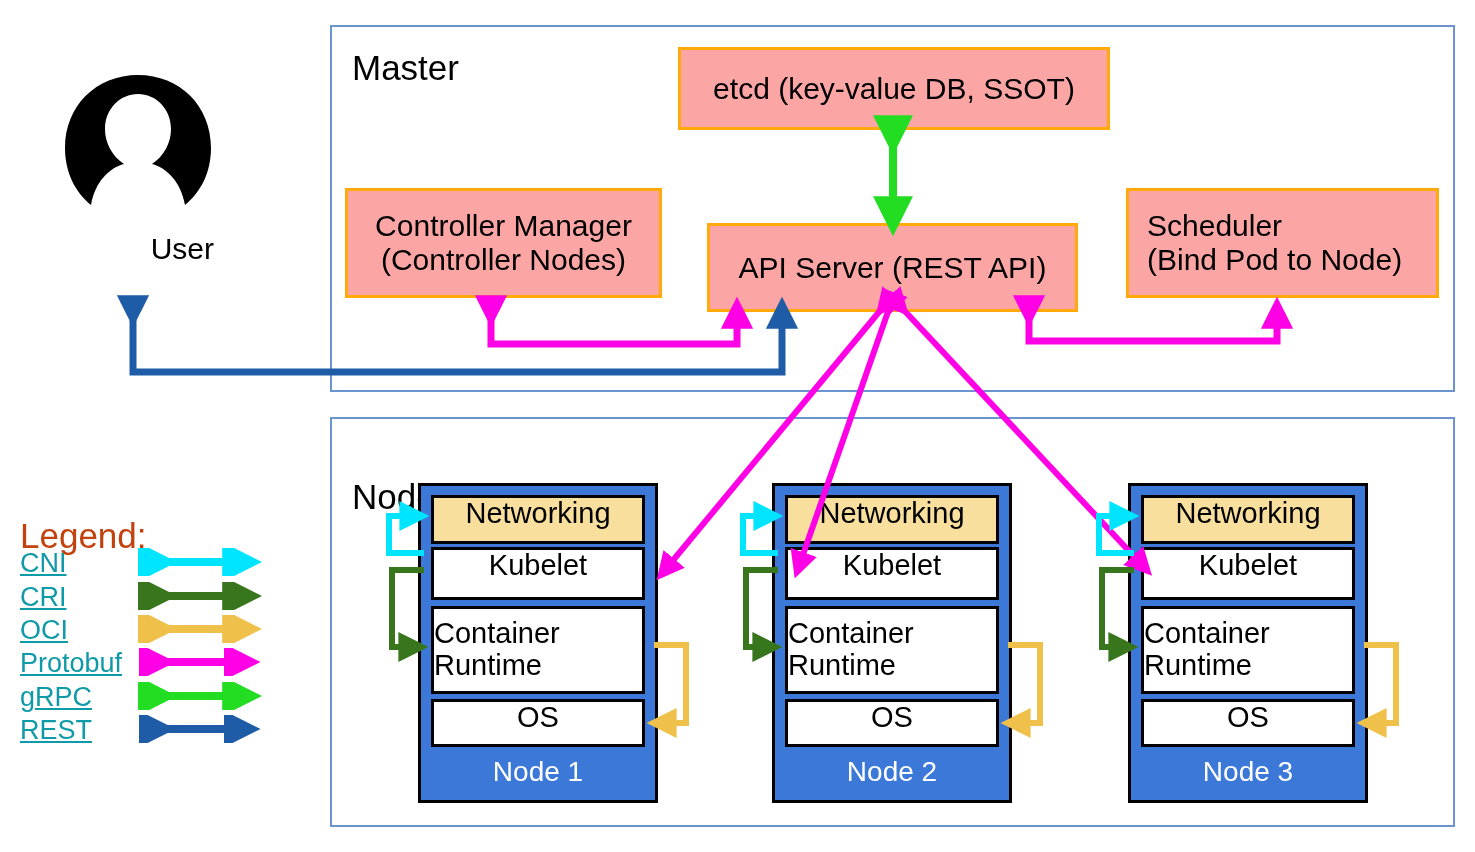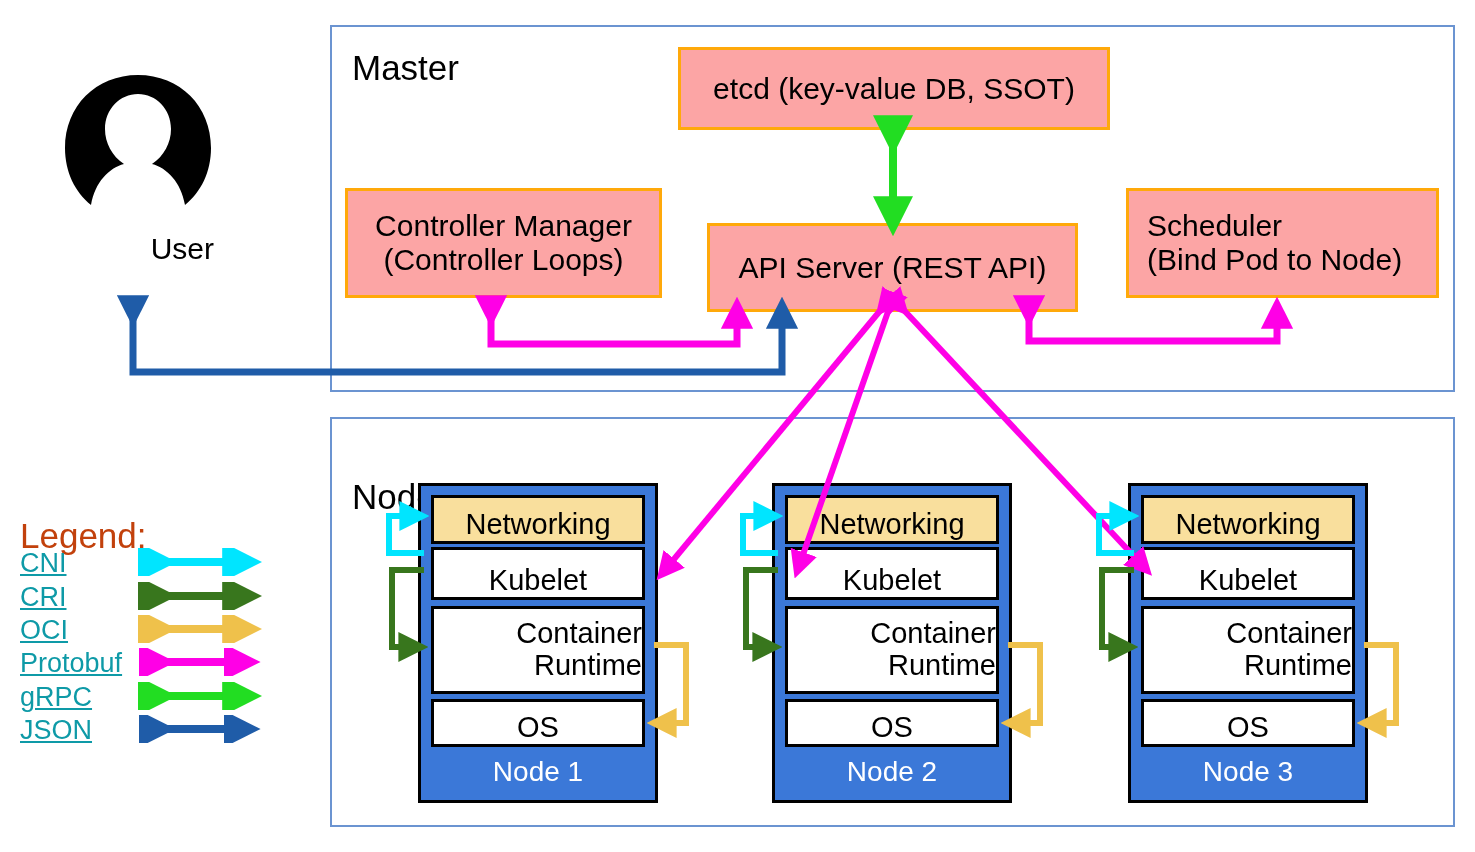--- a/index.html
+++ b/index.html
@@ -65,21 +65,21 @@
     box-sizing: border-box;
   }
   .node-inner {
     position: absolute;
     left: 10px;
     right: 10px;
     border: 3px solid #000000;
     background: #ffffff;
     box-sizing: border-box;
     display: flex;
-    align-items: flex-end;
+    align-items: flex-start;
     justify-content: center;
     text-align: center;
     font-size: 29px;
     color: #000000;
     line-height: 1.1;
   }
   .node-inner.amber { background: #F9DF9D; }
   .node-name {
     position: absolute;
     left: 0; right: 0;
@@ -130,21 +130,21 @@
 
   <div class="frame" style="left:330px; top:25px; width:1125px; height:367px;"></div>
   <div class="frame-label" style="left:352px; top:48px;">Master</div>
 
   <div class="obox" style="left:678px; top:47px; width:432px; height:83px;">
     <span>etcd (key-value DB, SSOT)</span>
   </div>
 
   <div class="obox" style="left:345px; top:188px; width:317px; height:110px; flex-direction:column;">
     <span>Controller Manager</span>
-    <span>(Controller Loops)</span>
+    <span>(Controller Nodes)</span>
   </div>
 
   <div class="obox" style="left:707px; top:223px; width:371px; height:89px;">
     <span>API Server (REST API)</span>
   </div>
 
   <div class="obox" style="left:1126px; top:188px; width:313px; height:110px; flex-direction:column; align-items:flex-start; padding-left:18px; text-align:right;">
     <span>Scheduler</span>
     <span>(Bind Pod to Node)</span>
   </div>
@@ -252,21 +252,21 @@
     <path d="M1364,645 L1396,645 L1396,723 L1371,723" stroke="#EFC14B" stroke-width="6" fill="none" marker-end="url(#ah-yellow)"></path>
   </svg>
 
   <div class="legend-title" style="left:20px; top:516px;">Legend:</div>
 
   <div class="legend-item-label" style="left:20px; top:548px;">CNI</div>
   <div class="legend-item-label" style="left:20px; top:582px;">CRI</div>
   <div class="legend-item-label" style="left:20px; top:615px;">OCI</div>
   <div class="legend-item-label" style="left:20px; top:648px;">Protobuf</div>
   <div class="legend-item-label" style="left:20px; top:682px;text-decoration:underline;">gRPC</div>
-  <div class="legend-item-label" style="left:20px; top:715px;">JSON</div>
+  <div class="legend-item-label" style="left:20px; top:715px;">REST</div>
 
   <svg class="legend-arrow" style="left:138px; top:548px;" width="125" height="28" viewBox="0 0 125 28">
     <line x1="20" y1="14" x2="105" y2="14" stroke="#00E5FF" stroke-width="8" marker-start="url(#ah-cyan)" marker-end="url(#ah-cyan)"></line>
   </svg>
   <svg class="legend-arrow" style="left:138px; top:582px;" width="125" height="28" viewBox="0 0 125 28">
     <line x1="20" y1="14" x2="105" y2="14" stroke="#38761D" stroke-width="8" marker-start="url(#ah-darkgreen)" marker-end="url(#ah-darkgreen)"></line>
   </svg>
   <svg class="legend-arrow" style="left:138px; top:615px;" width="125" height="28" viewBox="0 0 125 28">
     <line x1="20" y1="14" x2="105" y2="14" stroke="#EFC14B" stroke-width="8" marker-start="url(#ah-yellow)" marker-end="url(#ah-yellow)"></line>
   </svg>

